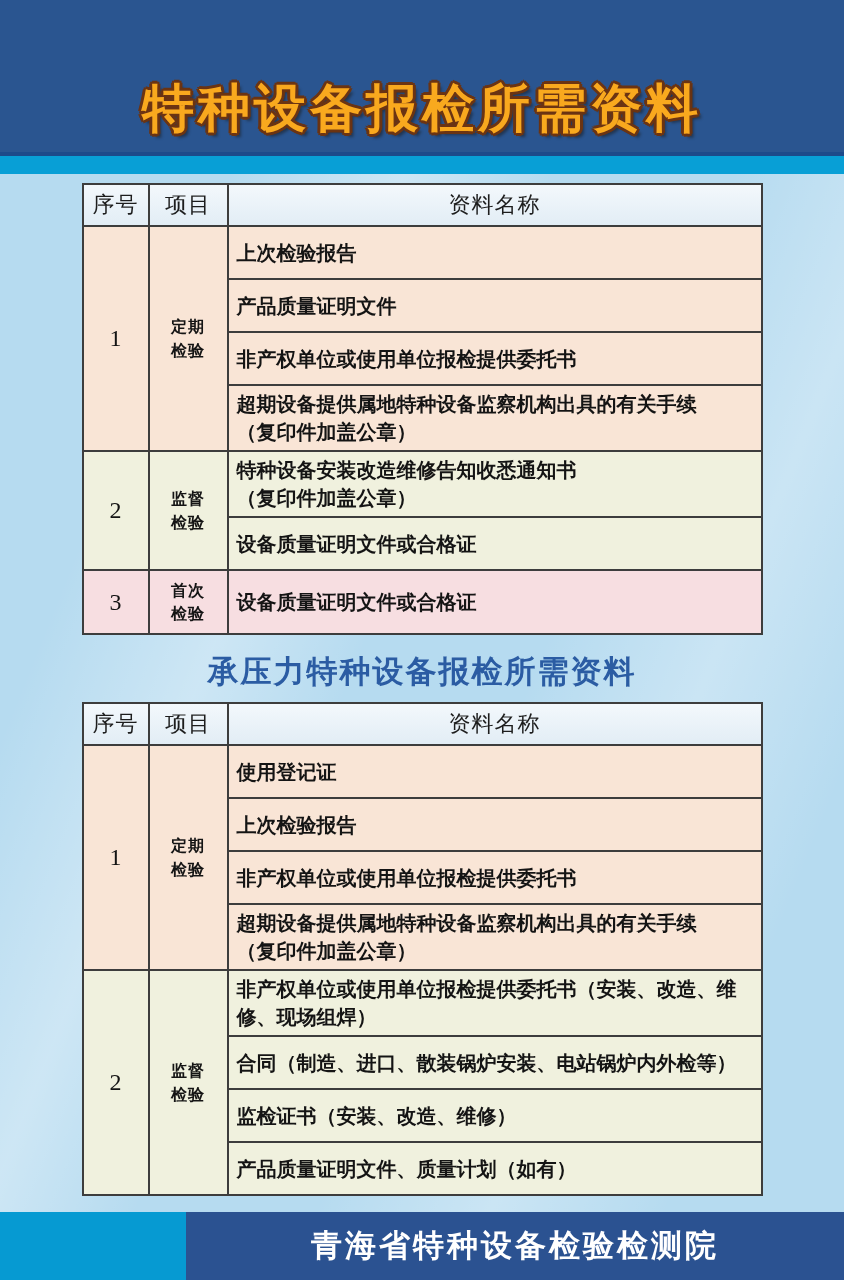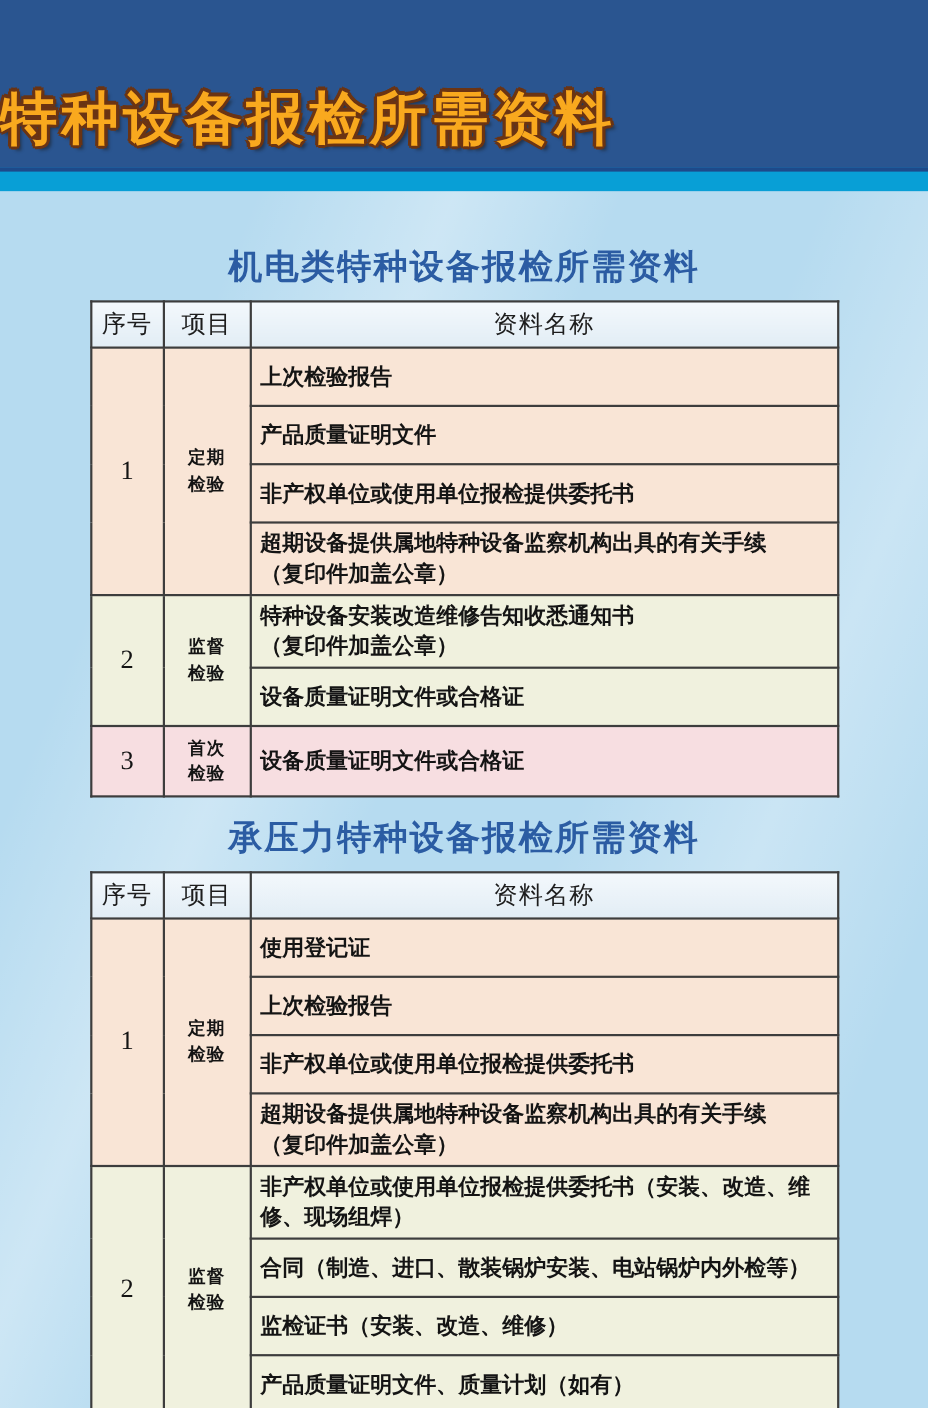--- a/index.html
+++ b/index.html
@@ -5,21 +5,21 @@
   * { margin:0; padding:0; box-sizing:border-box; }
   html,body { width:844px; }
   body { font-family:"Liberation Sans", sans-serif; }
   .poster{
     width:844px; height:1280px; overflow:hidden;
     display:flex; flex-direction:column; background:#b6dbf0;
   }
   
   .band{
     height:152px; background:#2a5590; flex:0 0 auto;
-    display:flex; align-items:flex-end; justify-content:flex-start;
+    display:flex; align-items:flex-end; justify-content:center;
     padding-bottom:18px;
   }
   .main-title{
     font-family:"Liberation Sans", sans-serif;
     font-weight:800; font-size:52px; letter-spacing:4px;
     color:#f9a91e; line-height:1;
     text-shadow:
       -2px -2px 0 #6b3413, 2px -2px 0 #6b3413,
       -2px  2px 0 #6b3413, 2px  2px 0 #6b3413,
       -3px  0   0 #6b3413, 3px  0   0 #6b3413,
@@ -100,21 +100,20 @@
 
 <div class="poster">
 
   <div class="band">
     <div class="main-title">特种设备报检所需资料</div>
   </div>
   <div class="stripe"></div>
 
   <div class="content">
 
-    <div class="section-title t1-title">机电类特种设备报检所需资料</div>
 
     <table>
       <colgroup>
           <col class="c-no">
           <col class="c-item">
           <col class="c-mat">
         </colgroup>
       <thead>
         <tr>
           <th>序号</th>

